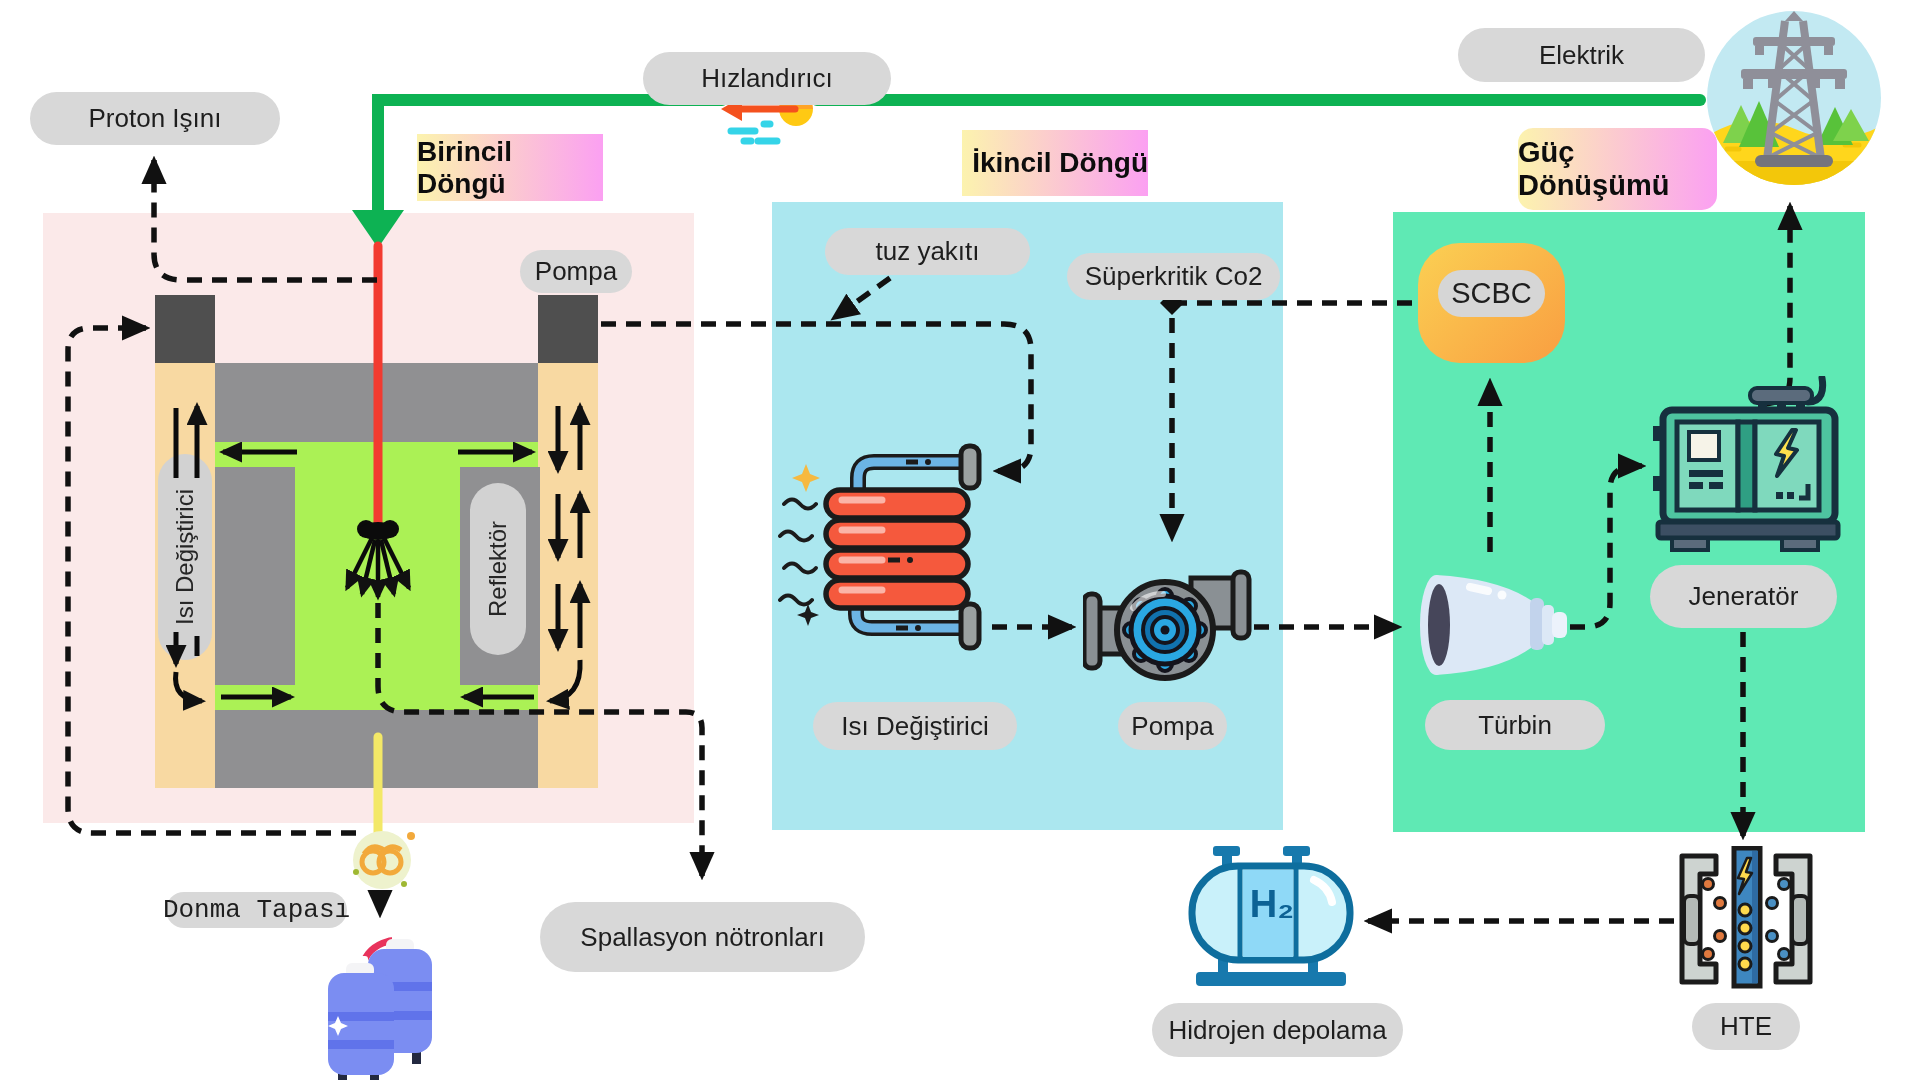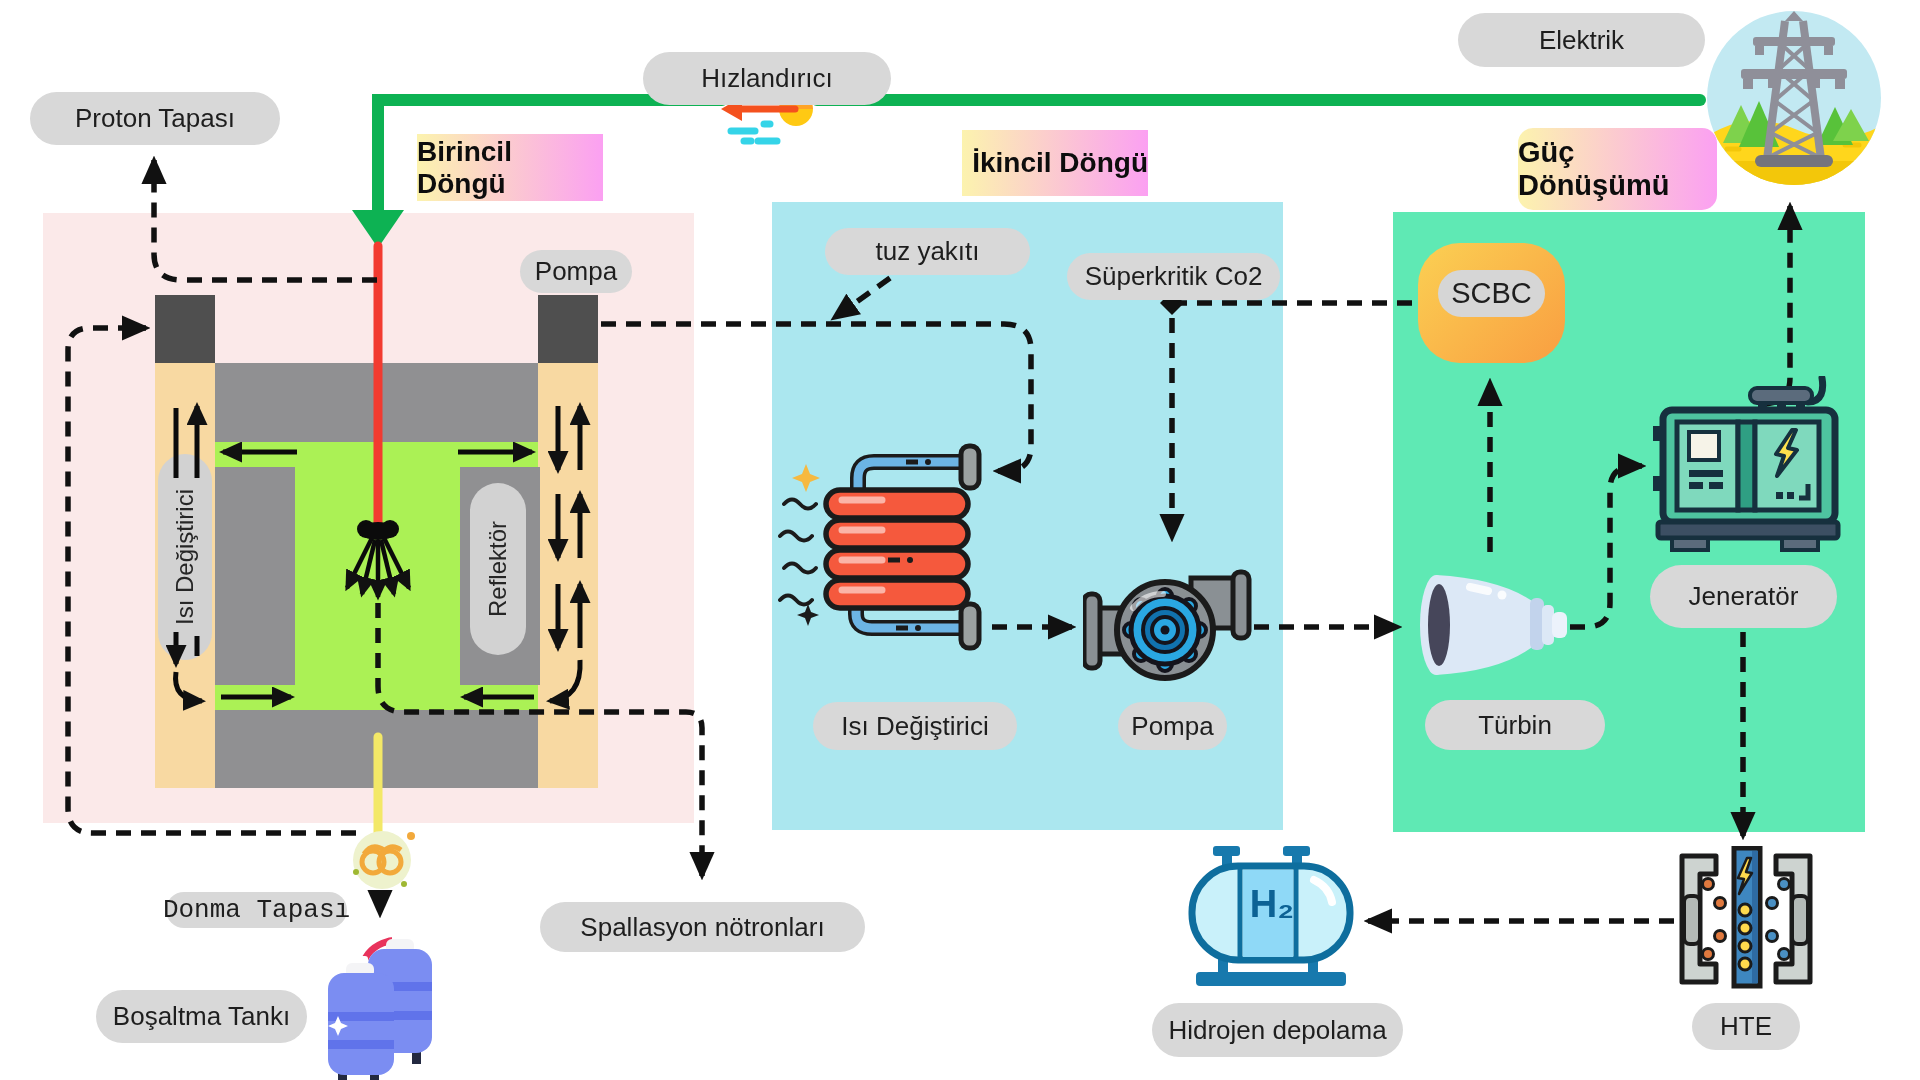--- a/index.html
+++ b/index.html
@@ -389,38 +389,35 @@
     <span>Güç Dönüşümü</span>
     </div>
 
   <div class="abs" style="left:1418px;top:243px;width:147px;height:120px;border-radius:42px;
               background:linear-gradient(135deg,#fbd053,#f99e41);z-index:55;"></div>
   <div class="pill" style="left:1438px;top:270px;width:107px;height:47px;font-size:29px;background:#d6d6d6;">
     <span>SCBC</span>
     </div>
 
   <div class="pill" style="left:30px;top:92px;width:250px;height:53px;">
-    <span>Proton Tapası</span>
+    <span>Proton Işını</span>
     </div>
   <div class="pill" style="left:643px;top:12px;width:248px;height:53px;margin-top:40px;">
     <span>Hızlandırıcı</span>
     </div>
-  <div class="pill" style="left:1458px;top:13px;width:247px;height:54px;">
+  <div class="pill" style="left:1458px;top:28px;width:247px;height:54px;">
     <span>Elektrik</span>
     </div>
   <div class="pill" style="left:520px;top:250px;width:112px;height:43px;">
     <span>Pompa</span>
     </div>
   <div class="pill" style="left:166px;top:892px;width:181px;height:36px;font-family:Liberation Mono, monospace;">
     <span>Donma Tapası</span>
     </div>
-  <div class="pill" style="left:96px;top:990px;width:211px;height:53px;">
-    <span>Boşaltma Tankı</span>
-    </div>
-  <div class="pill" style="left:540px;top:902px;width:325px;height:50px;">
+  <div class="pill" style="left:540px;top:902px;width:325px;height:70px;">
     <span>Spallasyon nötronları</span>
     </div>
   <div class="pill" style="left:825px;top:228px;width:205px;height:47px;">
     <span>tuz yakıtı</span>
     </div>
   <div class="pill" style="left:1067px;top:221px;width:213px;height:47px;margin-top:32px;">
     <span>Süperkritik Co2</span>
     </div>
   <div class="pill" style="left:813px;top:702px;width:204px;height:48px;">
     <span>Isı Değiştirici</span>

